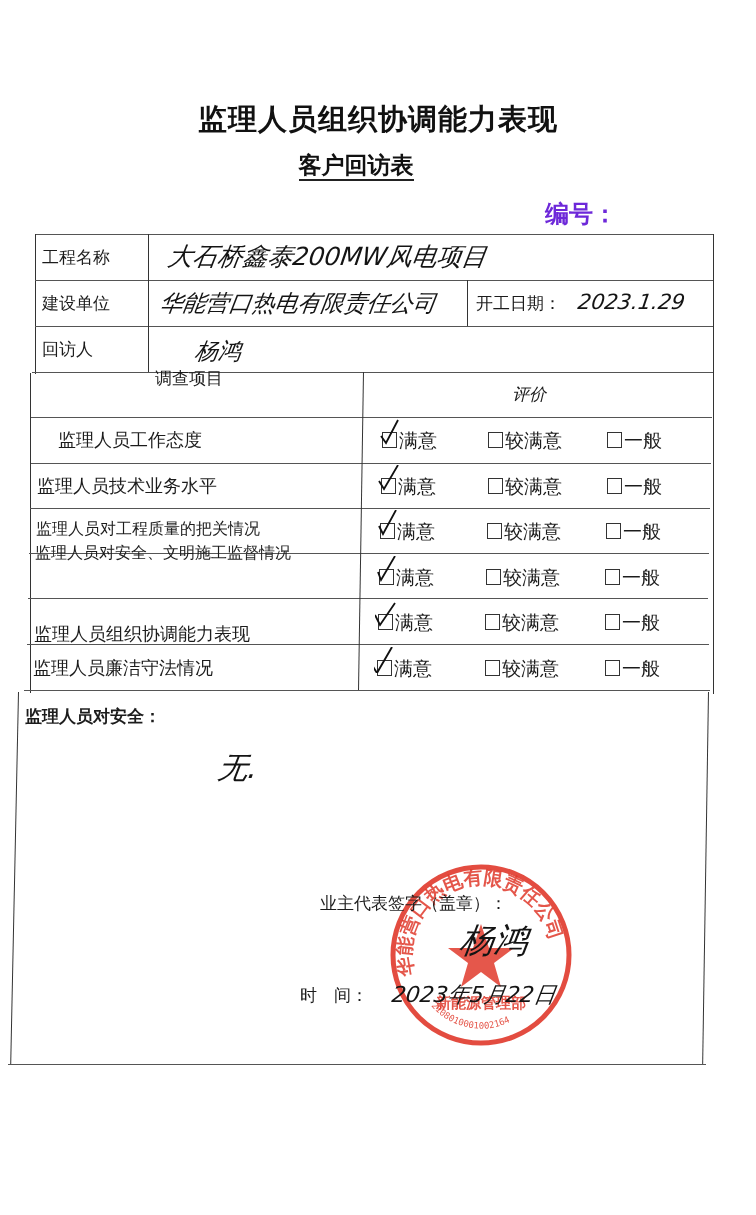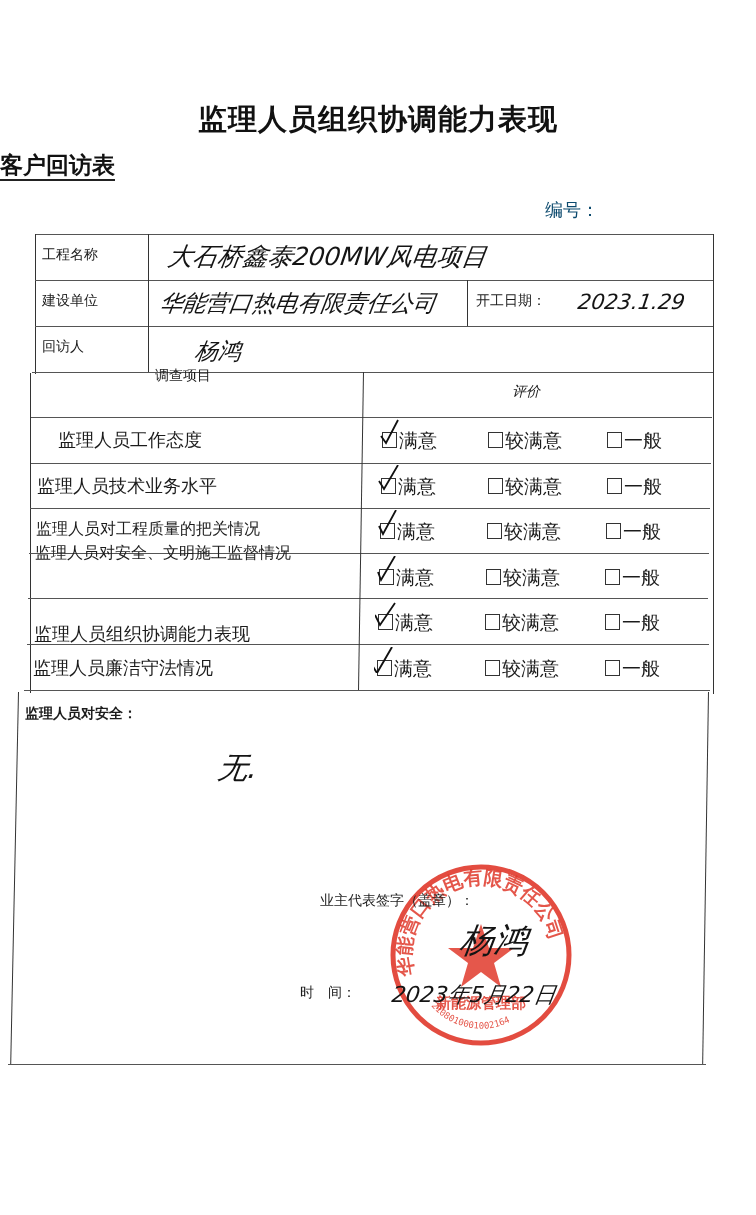--- a/index.html
+++ b/index.html
@@ -6,34 +6,34 @@
   body {
     width: 756px; height: 1215px; background: #ffffff; position: relative; overflow: hidden;
     font-family: "DejaVu Serif", "Liberation Serif", serif; color: #1a1a1a;
   }
   .company-title {
     position: absolute; left: 0; width: 756px; top: 100px; text-align: center;
     font-family: "DejaVu Sans", "Liberation Sans", sans-serif;
     font-size: 29px; font-weight: bold; letter-spacing: 1px; color: #111;
   }
   .form-title {
-    position: absolute; left: 0; width: 712px; top: 150px; text-align: left;
+    position: absolute; left: 0; width: 712px; top: 150px; text-align: center;
     font-size: 23px; font-weight: bold; color: #111;
   }
   .form-title span { border-bottom: 2px solid #222; padding-bottom: 1px; }
   .serial {
-    position: absolute; left: 545px; top: 198px; font-size: 18px; color: #0c4a6e;
+    position: absolute; left: 545px; top: 198px; font-size: 24px; color: #6d28d9; font-weight: bold;
   }
   .hand {
     font-family: "DejaVu Sans", "Liberation Sans", sans-serif; font-style: italic;
     color: #141414; transform: skewX(-8deg); display: inline-block;
   }
   .line-h { position: absolute; height: 0; border-top: 1.5px solid #555; }
   .line-v { position: absolute; width: 0; border-left: 1.5px solid #333; }
-  .cell-text { position: absolute; font-size: 14px; color: #1c1c1c; white-space: nowrap; }
+  .cell-text { position: absolute; font-size: 17px; color: #1c1c1c; white-space: nowrap; }
   .eval-opt { position: absolute; font-size: 19px; color: #1c1c1c; white-space: nowrap; }
   .box {
     display: inline-block; width: 13px; height: 14px; border: 1.3px solid #333; margin-right: 2px;
     vertical-align: -1px; position: relative;
   }
   .check {
     position: absolute; left: -4px; top: -14px; width: 22px; height: 26px;
   }
   .stamp {
     position: absolute; left: 388px; top: 862px; width: 186px; height: 186px;

